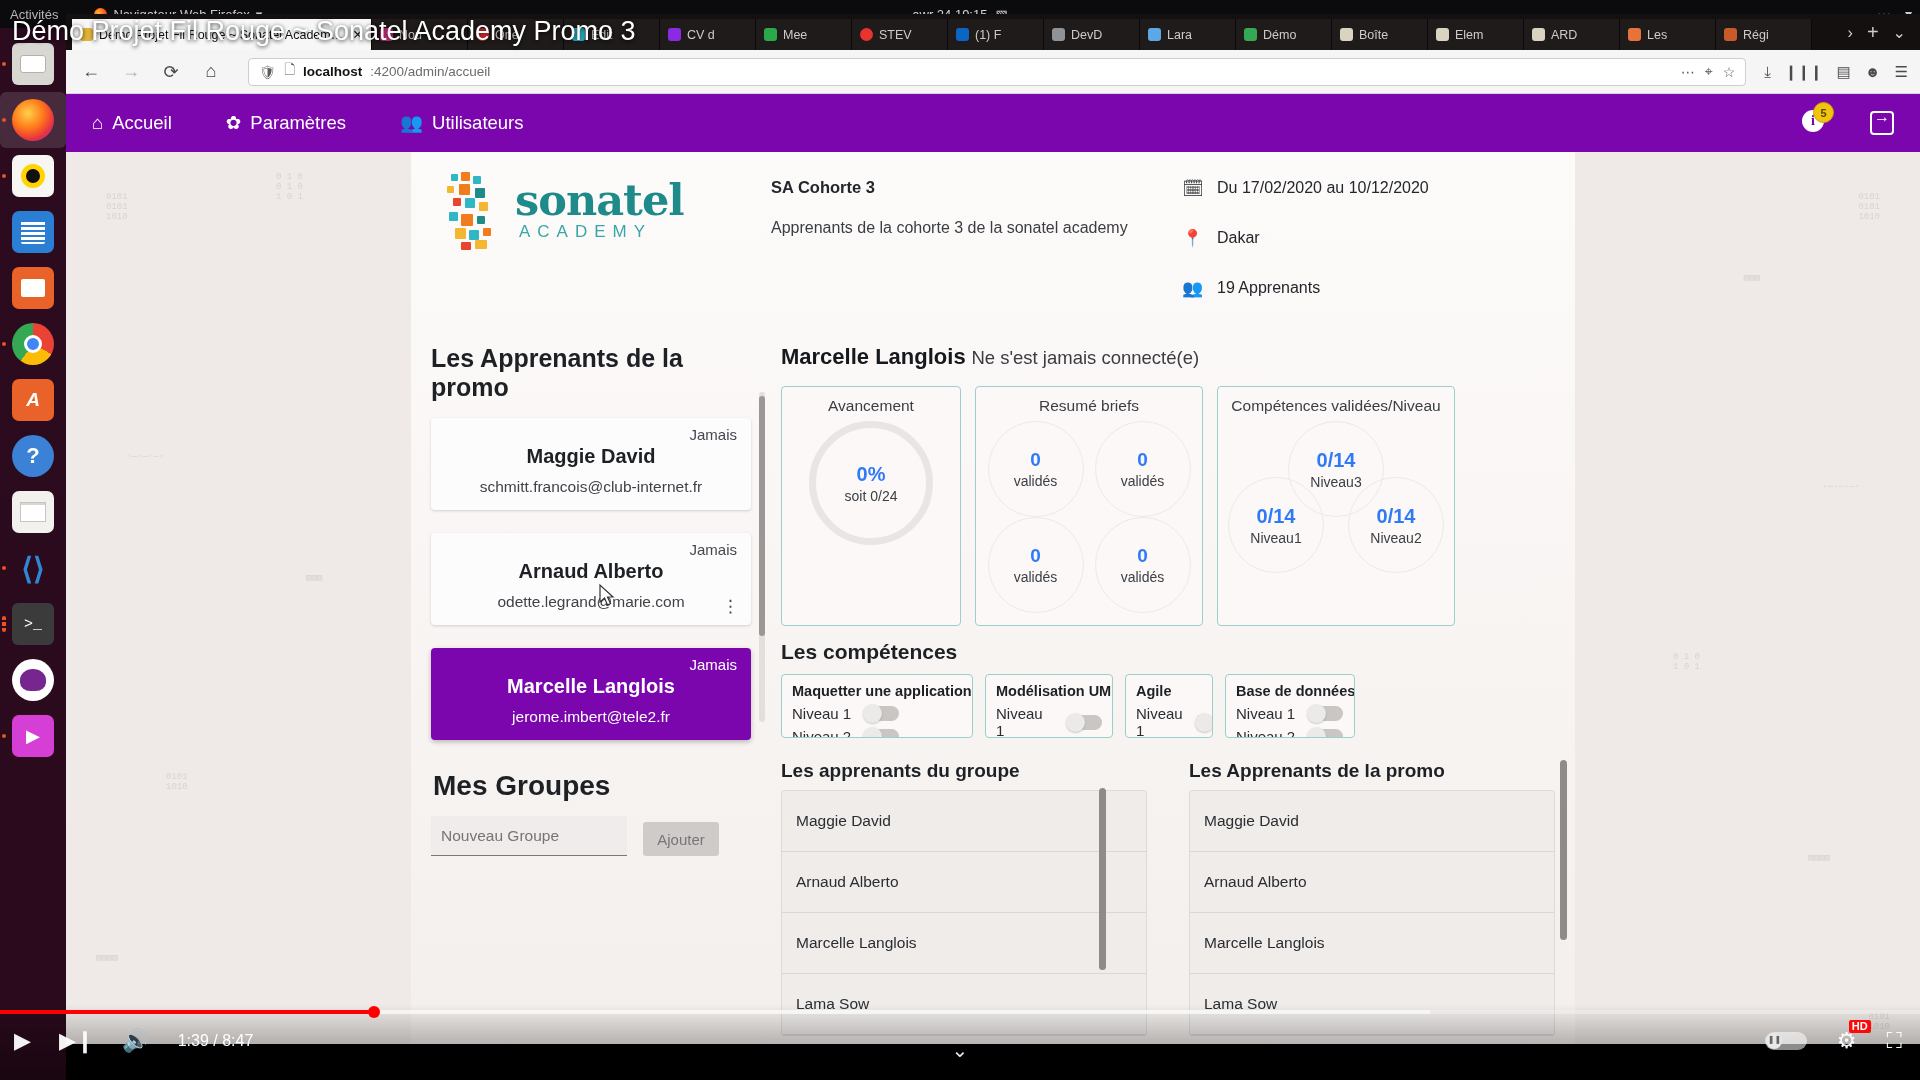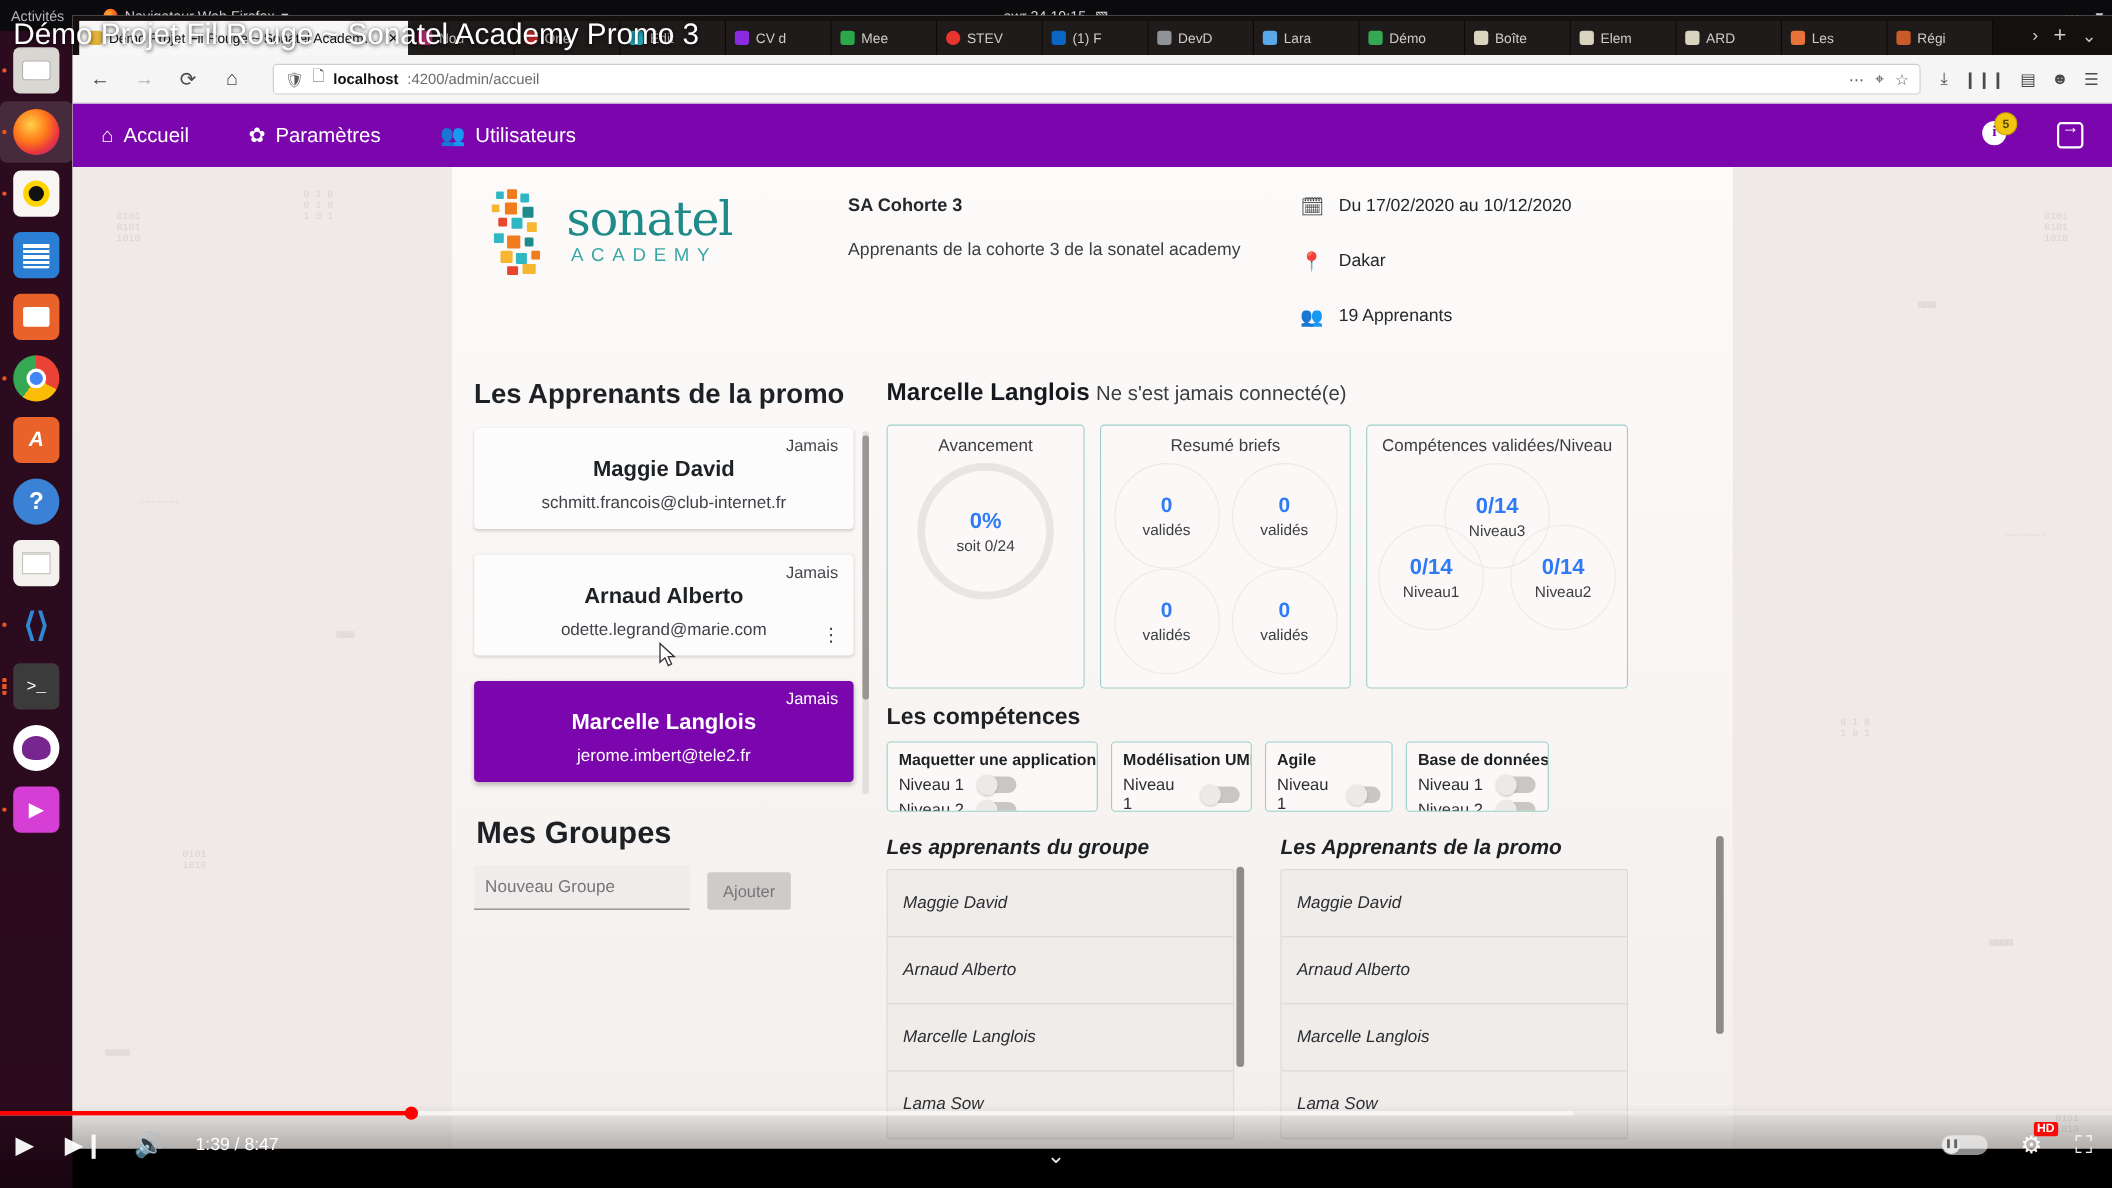--- a/index.html
+++ b/index.html
@@ -142,21 +142,21 @@
   }
   .page-inner { position:relative; padding: 0 30px; }
 
   
   .promo-head { display:flex; align-items:flex-start; padding: 18px 0 6px 0; }
   .promo-logo { width: 340px; padding-left: 14px; }
   .logo-row { display:flex; align-items:center; gap: 6px; }
   .logo-mark { width: 64px; height: 82px; position:relative; }
   .logo-mark span { position:absolute; border-radius:1px; }
   .logo-text { display:flex; flex-direction:column; }
-  .logo-word { font-family:"DejaVu Serif", serif; font-size:43px; color:#1f8a8a; line-height:0.95; letter-spacing:-1px; }
+  .logo-word { font-family:"DejaVu Serif", serif; font-size:43px; color:#1f8a8a; line-height:0.95; letter-spacing:-1px;font-weight:bold; }
   .logo-sub { font-size:17px; color:#3aa6a6; letter-spacing:7px; margin-top:2px; padding-left:4px;}
 
   .promo-mid { width: 390px; padding-top: 8px; }
   .promo-name { font-size:16.5px; font-weight:bold; color:#23262b; }
   .promo-desc { font-size:16px; color:#3a3d42; margin-top:22px; }
   .promo-right { padding-top: 8px; padding-left: 22px; }
   .promo-meta { display:flex; align-items:center; gap:14px; font-size:16px; color:#23262b; margin-bottom:30px; }
   .meta-ico { width:20px; height:20px; display:flex;align-items:center;justify-content:center; color:#1b1d21; font-size:17px; }
 
   
@@ -236,21 +236,21 @@
     padding: 8px 10px 0 10px; height: 64px; overflow:hidden;
   }
   .comp-title { font-size:14.5px; font-weight:bold; color:#1d2024; white-space:nowrap; }
   .comp-line { display:flex; align-items:center; gap:14px; margin-top:6px; }
   .comp-line span { font-size:15px; color:#2a2d32; }
   .toggle { width: 34px; height: 15px; border-radius: 8px; background:#c9c6c4; position:relative; }
   .toggle::before { content:""; position:absolute; left:-2px; top:-2px; width:19px;height:19px;
       border-radius:50%; background:#eceae8; box-shadow:0 1px 2px rgba(0,0,0,0.2); }
 
   .lists-row { display:flex; gap: 0; margin-top: 22px; position:relative; }
-  .list-col { width: 316px; font-style: italic; }
+  .list-col { width: 366px; }
   .list-col.second { margin-left: 42px; }
   .list-title { font-size:19px; font-weight:bold; color:#1d2024; margin-bottom:8px; }
   .list-box { border:1px solid #dedad8; border-radius:3px; background:#efecea; overflow:hidden; }
   .list-item { height: 61px; display:flex; align-items:center; padding: 0 14px;
      font-size:15.5px; color:#2a2d32; border-bottom:1px solid #dbd7d5; }
   .mid-scroll { position:absolute; left: 318px; top: 28px; width: 7px; height: 182px;
      background:#8e8b88; border-radius:4px; }
   .right-scroll { position:absolute; right: -12px; top: 0; width: 7px; height: 180px;
      background:#8e8b88; border-radius:4px; }
 
@@ -668,21 +668,21 @@
                     </div>
                 </div>
                 <div class="comp-card" style="width:128px">
                   <div class="comp-title">Modélisation UML</div>
                   <div class="comp-line">
                       <span>Niveau 1</span>
                       <span class="toggle"></span>
                     </div>
 
                 </div>
-                <div class="comp-card" style="width:116px">
+                <div class="comp-card" style="width:88px">
                   <div class="comp-title">Agile</div>
                   <div class="comp-line">
                       <span>Niveau 1</span>
                       <span class="toggle"></span>
                     </div>
 
                 </div>
                 <div class="comp-card" style="width:130px">
                   <div class="comp-title">Base de données</div>
                   <div class="comp-line">

